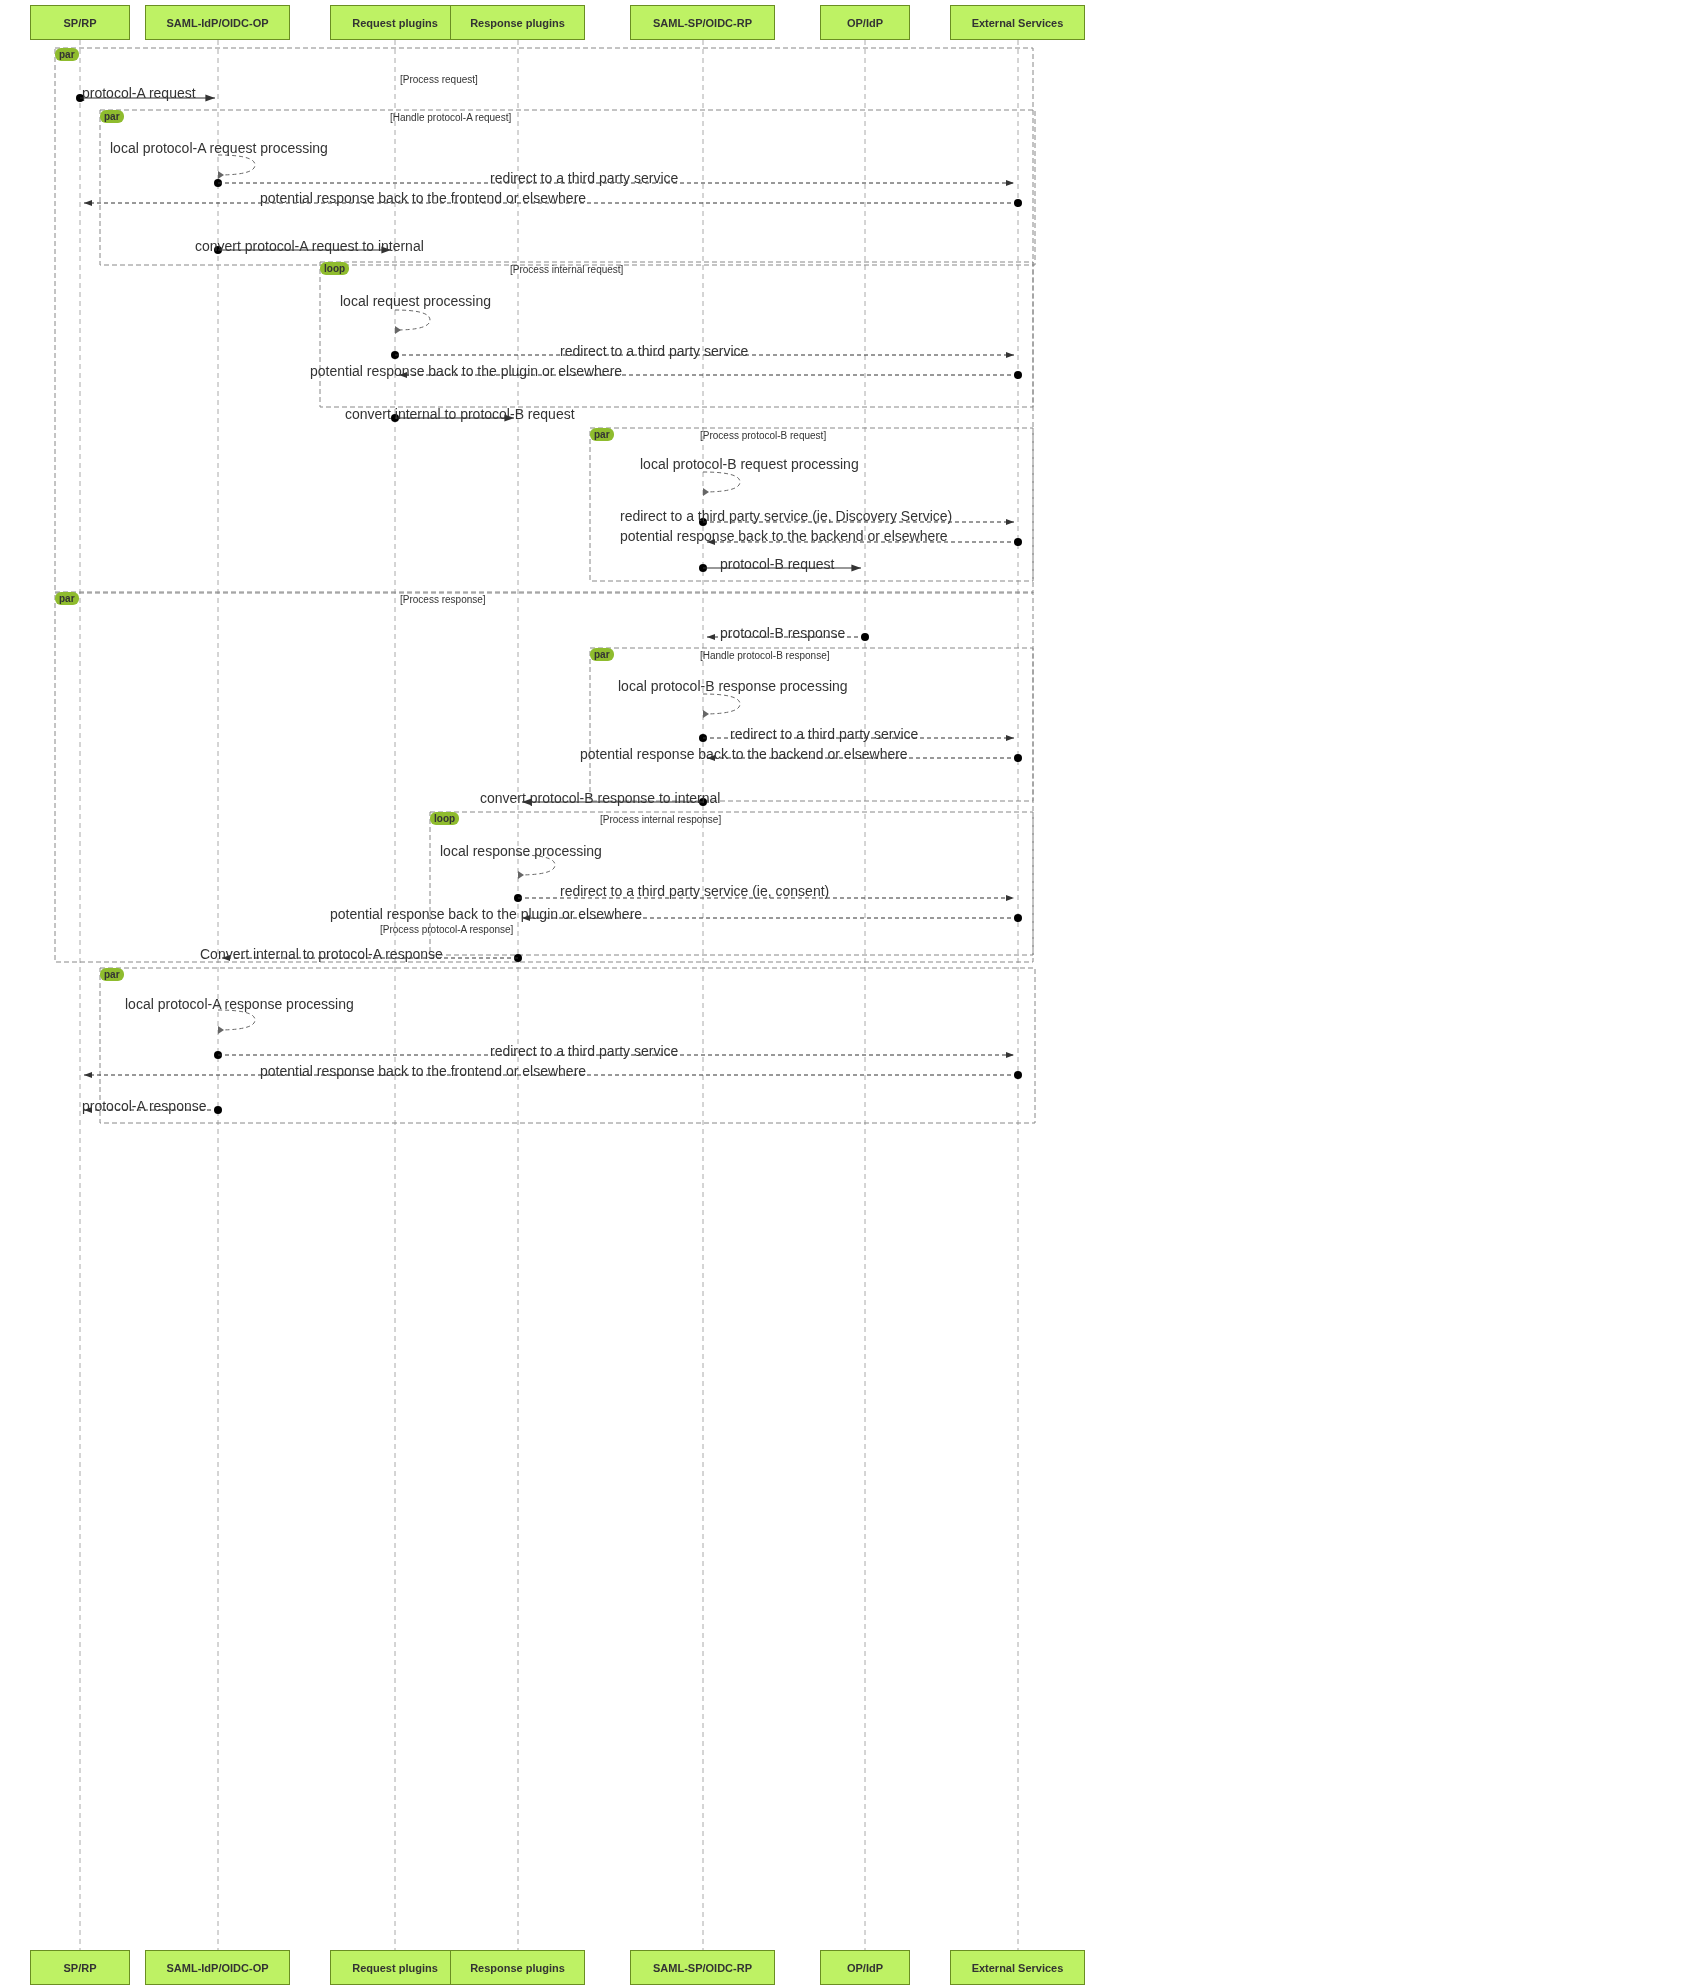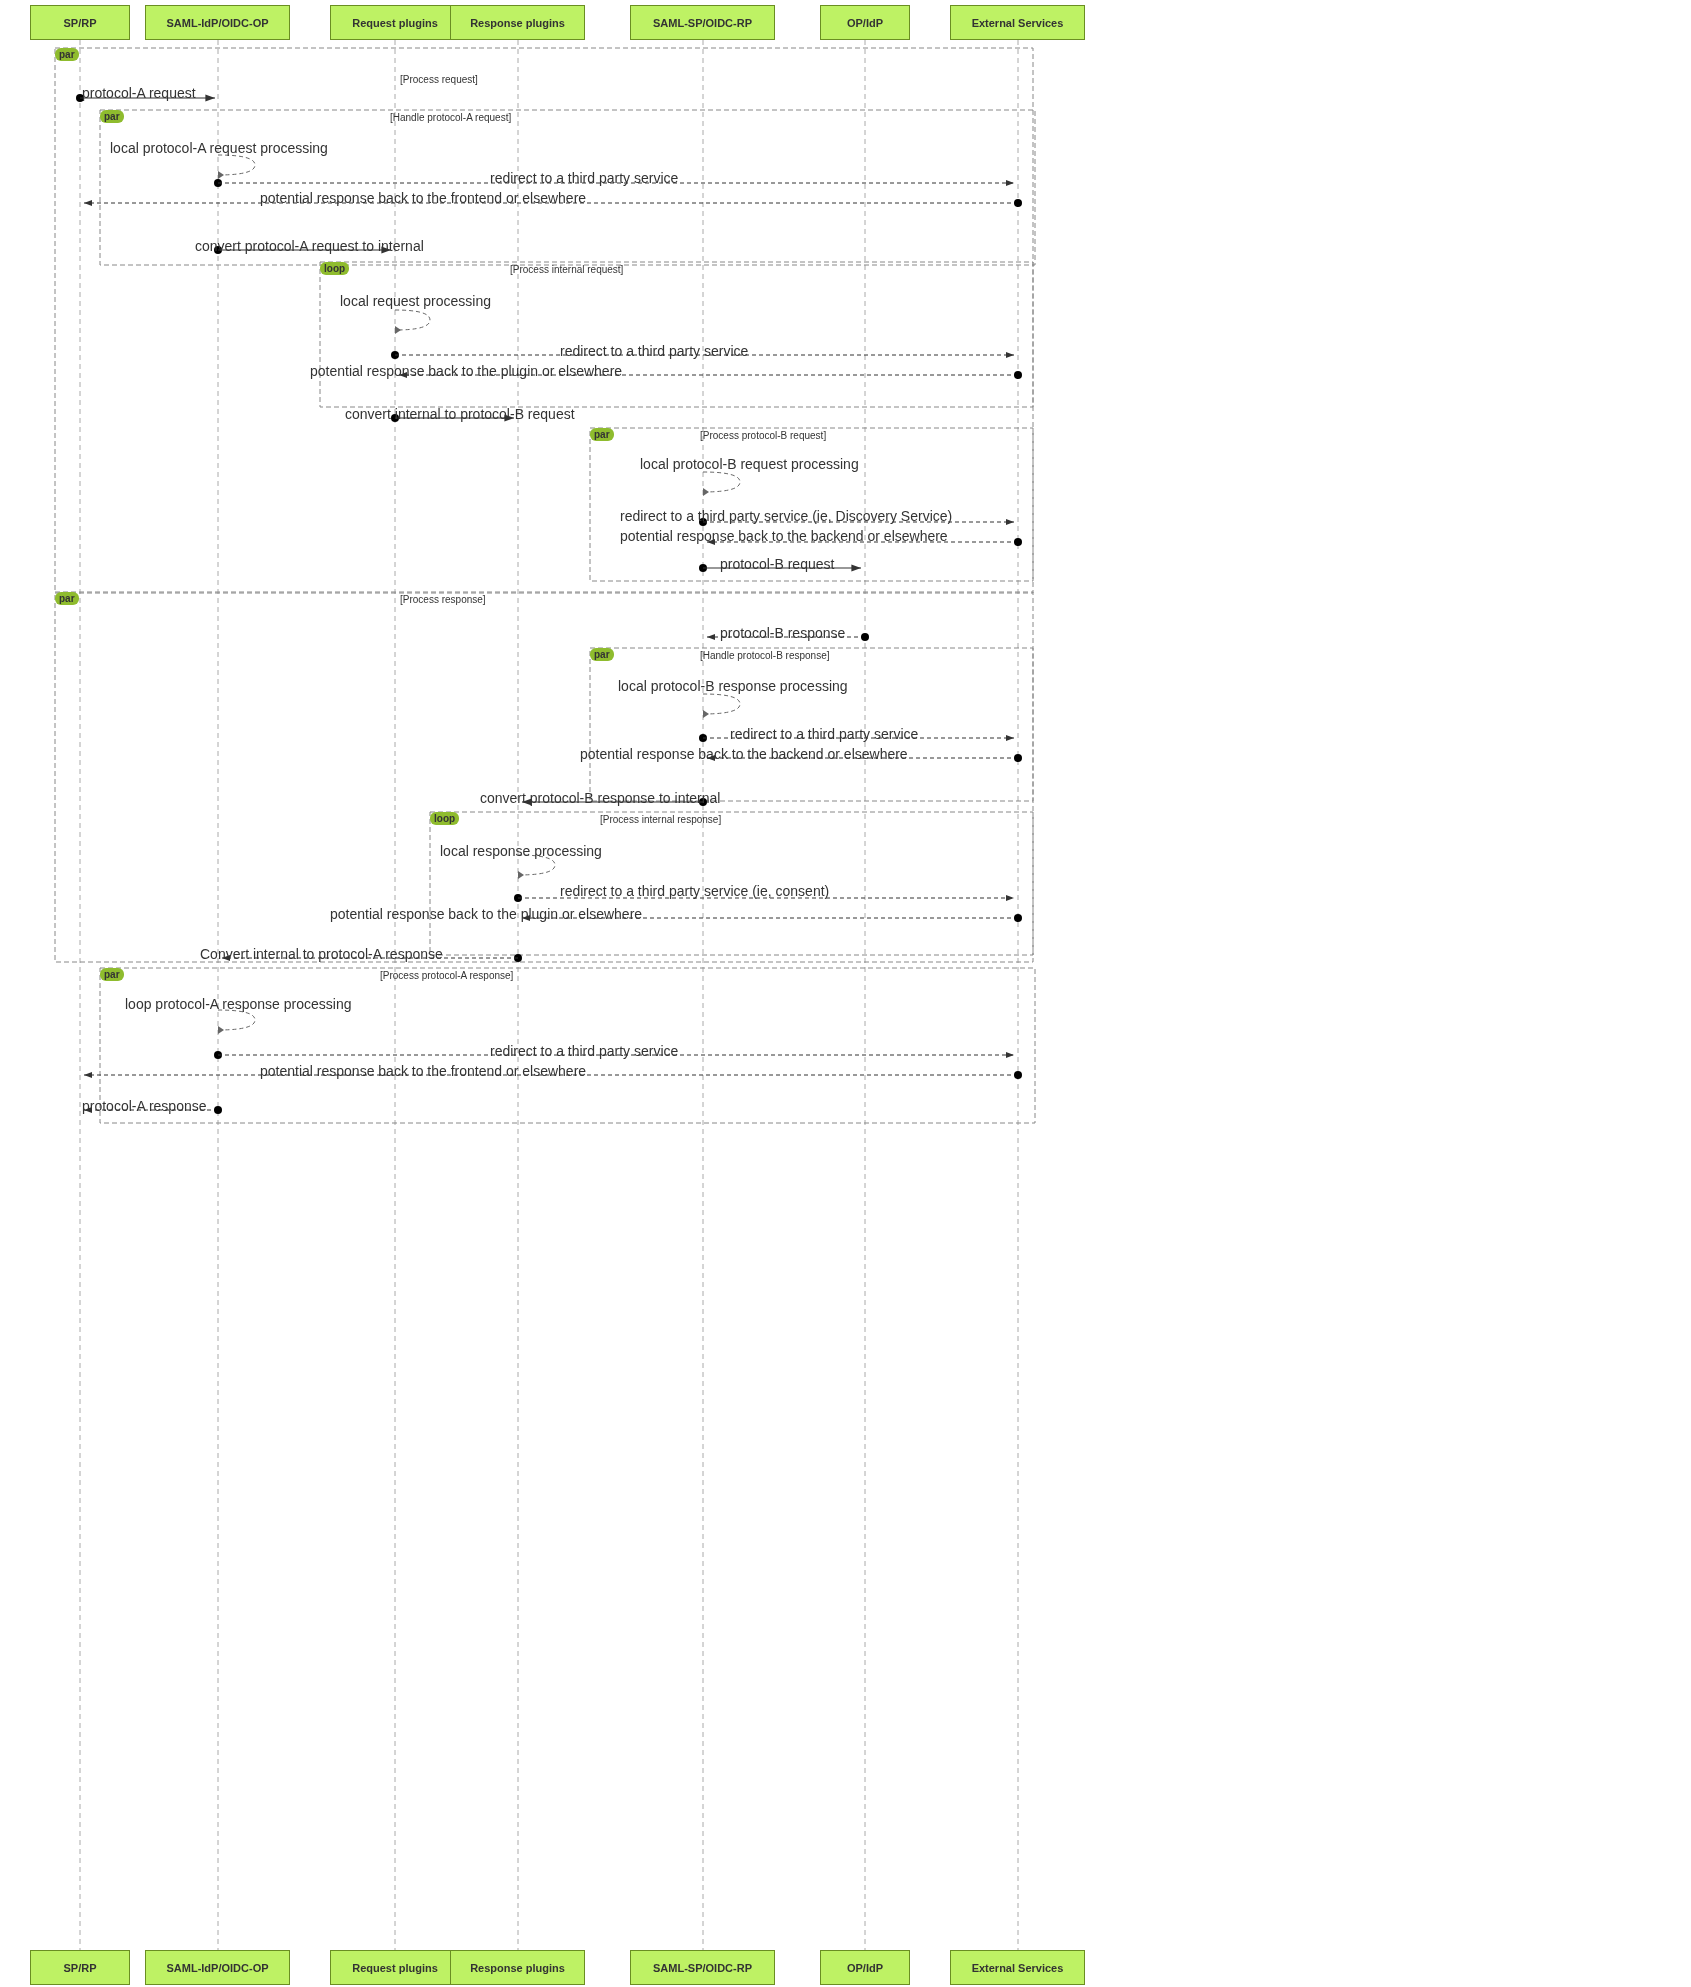--- a/index.html
+++ b/index.html
@@ -230,21 +230,21 @@
   <div class="fragment-label" style="left:55px;top:592px;">par</div>
   <div class="fragment-condition" style="left:400px;top:594px;">[Process response]</div>
 
   <div class="fragment-label" style="left:590px;top:648px;">par</div>
   <div class="fragment-condition" style="left:700px;top:650px;">[Handle protocol-B response]</div>
 
   <div class="fragment-label" style="left:430px;top:812px;">loop</div>
   <div class="fragment-condition" style="left:600px;top:814px;">[Process internal response]</div>
 
   <div class="fragment-label" style="left:100px;top:968px;">par</div>
-  <div class="fragment-condition" style="left:380px;top:970px;">[Process protocol-A response]</div>
+  <div class="fragment-condition" style="left:380px;top:924px;">[Process protocol-A response]</div>
 
   <div class="msg-label" style="left:82px;top:85px;">protocol-A request</div>
 
   <div class="msg-label" style="left:110px;top:140px;">local protocol-A request processing</div>
 
   <div class="msg-label" style="left:490px;top:170px;">redirect to a third party service</div>
 
   <div class="msg-label" style="left:260px;top:190px;">potential response back to the frontend or elsewhere</div>
 
   <div class="msg-label" style="left:195px;top:238px;">convert protocol-A request to internal</div>
@@ -276,21 +276,21 @@
   <div class="msg-label" style="left:480px;top:790px;">convert protocol-B response to internal</div>
 
   <div class="msg-label" style="left:440px;top:843px;">local response processing</div>
 
   <div class="msg-label" style="left:560px;top:883px;">redirect to a third party service (ie, consent)</div>
 
   <div class="msg-label" style="left:330px;top:906px;">potential response back to the plugin or elsewhere</div>
 
   <div class="msg-label" style="left:200px;top:946px;">Convert internal to protocol-A response</div>
 
-  <div class="msg-label" style="left:125px;top:996px;">loop protocol-A response processing</div>
+  <div class="msg-label" style="left:125px;top:996px;">local protocol-A response processing</div>
 
   <div class="msg-label" style="left:490px;top:1043px;">redirect to a third party service</div>
 
   <div class="msg-label" style="left:260px;top:1063px;">potential response back to the frontend or elsewhere</div>
 
   <div class="msg-label" style="left:82px;top:1098px;">protocol-A response</div>
 
   <div class="actor-box" style="left:30px;top:1950px;width:100px;height:35px;">
     <span>SP/RP</span>
   </div>

